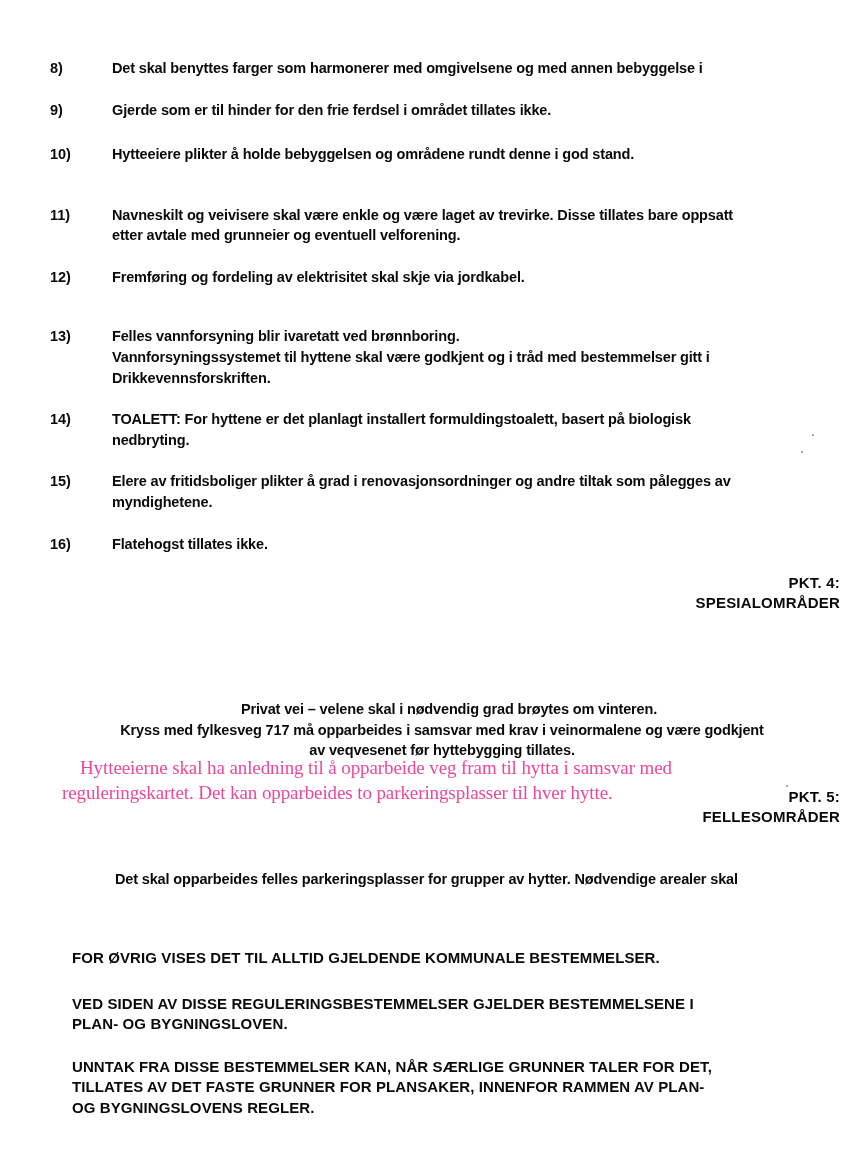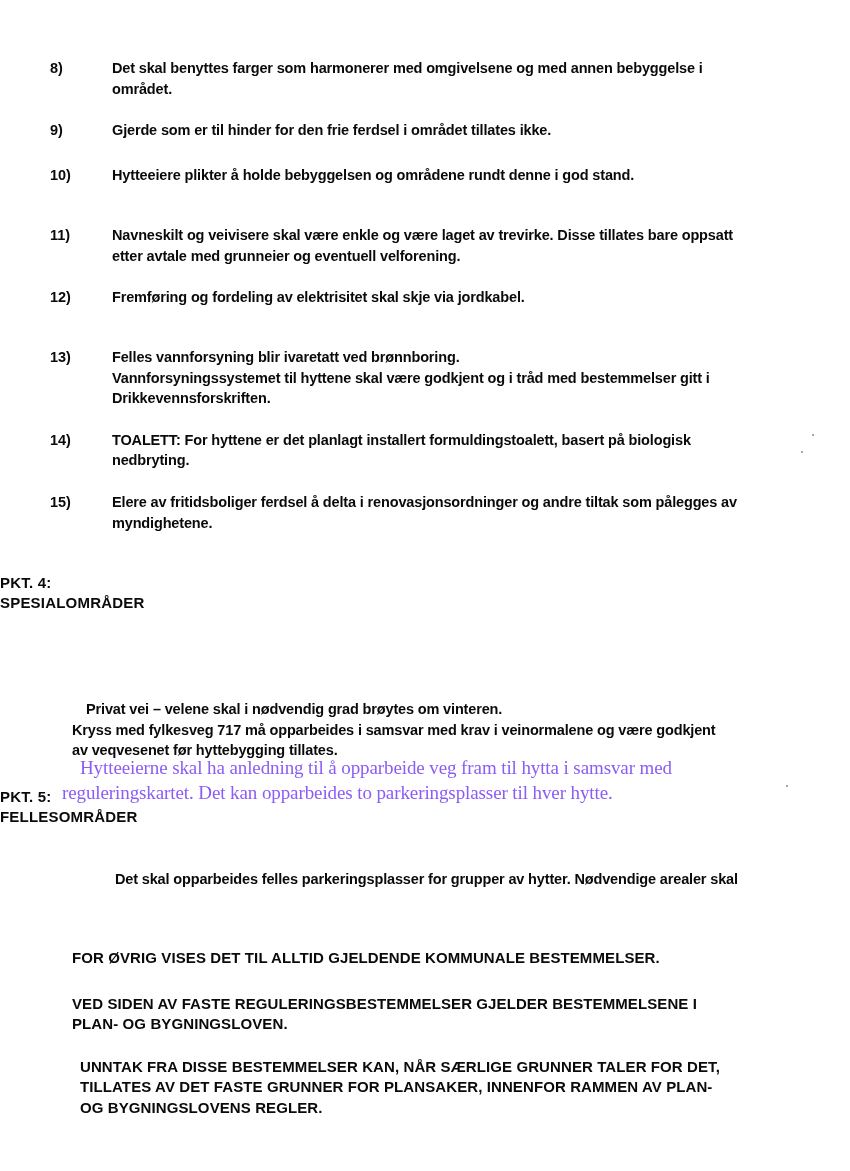--- a/index.html
+++ b/index.html
@@ -49,21 +49,21 @@
     letter-spacing: -0.15px;
     max-width: 700px;
   }
   .clause-body .ln { display: block; }
 
   
   .section-heading {
     position: absolute;
     left: 0;
     width: 840px;
-    text-align: left;
+    text-align: right;
     font-size: 15px;
     font-weight: 700;
     line-height: 1.33;
     letter-spacing: 0.2px;
   }
   .section-heading .hl { display: block; }
 
   
   .block {
     position: absolute;
@@ -76,21 +76,21 @@
   .lead { font-weight: 800; }
   .lead-indent { padding-left: 14px; }
 
   
   .serif-insert {
     position: absolute;
     font-family: "Liberation Serif", serif;
     font-size: 19px;
     font-weight: 400;
     line-height: 1.30;
-    color: #8b5cf6;
+    color: #ec4899;
     letter-spacing: -0.1px;
   }
   .serif-insert .ln { display: block; }
   .serif-insert .ln.first { text-indent: 18px; }
 
   
   .caps-block {
     position: absolute;
     font-size: 15px;
     font-weight: 800;
@@ -110,21 +110,20 @@
 <body>
 
 <div id="page">
 
   <div class="clause-list" style="top:58px;">
 
     <div class="clause">
       <div class="clause-num">8)</div>
       <div class="clause-body">
         <span class="ln">Det skal benyttes farger som harmonerer med omgivelsene og med annen bebyggelse i</span>
-        <span class="ln">området.</span>
       </div>
     </div>
 
     <div class="clause" style="margin-bottom:24px;">
       <div class="clause-num">9)</div>
       <div class="clause-body">
         <span class="ln">Gjerde som er til hinder for den frie ferdsel i området tillates ikke.</span>
       </div>
     </div>
 
@@ -163,35 +162,41 @@
       <div class="clause-num">14)</div>
       <div class="clause-body">
         <span class="ln">TOALETT: For hyttene er det planlagt installert formuldingstoalett, basert på biologisk</span>
         <span class="ln">nedbryting.</span>
       </div>
     </div>
 
     <div class="clause">
       <div class="clause-num">15)</div>
       <div class="clause-body" style="max-width:715px;">
-        <span class="ln">Elere av fritidsboliger ferdsel å delta i renovasjonsordninger og andre tiltak som pålegges av</span>
+        <span class="ln">Elere av fritidsboliger plikter å grad i renovasjonsordninger og andre tiltak som pålegges av</span>
         <span class="ln">myndighetene.</span>
       </div>
     </div>
 
+    <div class="clause">
+      <div class="clause-num">16)</div>
+      <div class="clause-body">
+        <span class="ln">Flatehogst tillates ikke.</span>
+      </div>
+    </div>
 
   </div>
 
   <div class="section-heading" style="top:573px;">
     <span class="hl">PKT. 4:</span>
     <span class="hl">SPESIALOMRÅDER</span>
   </div>
 
 
-  <div class="block" style="left:72px; top:699px; width:740px;">
+  <div class="block" style="left:72px; top:699px; width:740px;text-align:center;">
     <span class="ln lead-indent"><span class="lead">Privat vei</span><span> – velene skal i nødvendig grad brøytes om vinteren.</span></span>
     <span class="ln">Kryss med fylkesveg 717 må opparbeides i samsvar med krav i veinormalene og være godkjent</span>
     <span class="ln">av veqvesenet før hyttebygging tillates.</span>
   </div>
 
   <div class="serif-insert" style="left:62px; top:756px; width:760px;">
     <span class="ln first">Hytteeierne skal ha anledning til å opparbeide veg fram til hytta i samsvar med</span>
     <span class="ln">reguleringskartet. Det kan opparbeides to parkeringsplasser til hver hytte.</span>
   </div>
 
@@ -202,25 +207,25 @@
 
   <div class="block" style="left:72px; top:869px; width:740px;margin-left:43px;">
     <span class="ln">Det skal opparbeides felles parkeringsplasser for grupper av hytter. Nødvendige arealer skal</span>
   </div>
 
   <div class="caps-block" style="left:72px; top:948px; width:740px;">
     <span class="ln">FOR ØVRIG VISES DET TIL ALLTID GJELDENDE KOMMUNALE BESTEMMELSER.</span>
   </div>
 
   <div class="caps-block" style="left:72px; top:994px; width:740px;">
-    <span class="ln">VED SIDEN AV FASTE REGULERINGSBESTEMMELSER GJELDER BESTEMMELSENE I</span>
+    <span class="ln">VED SIDEN AV DISSE REGULERINGSBESTEMMELSER GJELDER BESTEMMELSENE I</span>
     <span class="ln">PLAN- OG BYGNINGSLOVEN.</span>
   </div>
 
-  <div class="caps-block" style="left:72px; top:1057px; width:740px;margin-left:8px;">
+  <div class="caps-block" style="left:72px; top:1057px; width:740px;">
     <span class="ln">UNNTAK FRA DISSE BESTEMMELSER KAN, NÅR SÆRLIGE GRUNNER TALER FOR DET,</span>
     <span class="ln">TILLATES AV DET FASTE GRUNNER FOR PLANSAKER, INNENFOR RAMMEN AV PLAN-</span>
     <span class="ln">OG BYGNINGSLOVENS REGLER.</span>
   </div>
 
   <div class="speck" style="left:812px; top:434px; width:2px; height:2px;"></div>
   <div class="speck" style="left:801px; top:451px; width:2px; height:2px;"></div>
   <div class="speck" style="left:786px; top:785px; width:2px; height:2px;"></div>
 
 </div>

